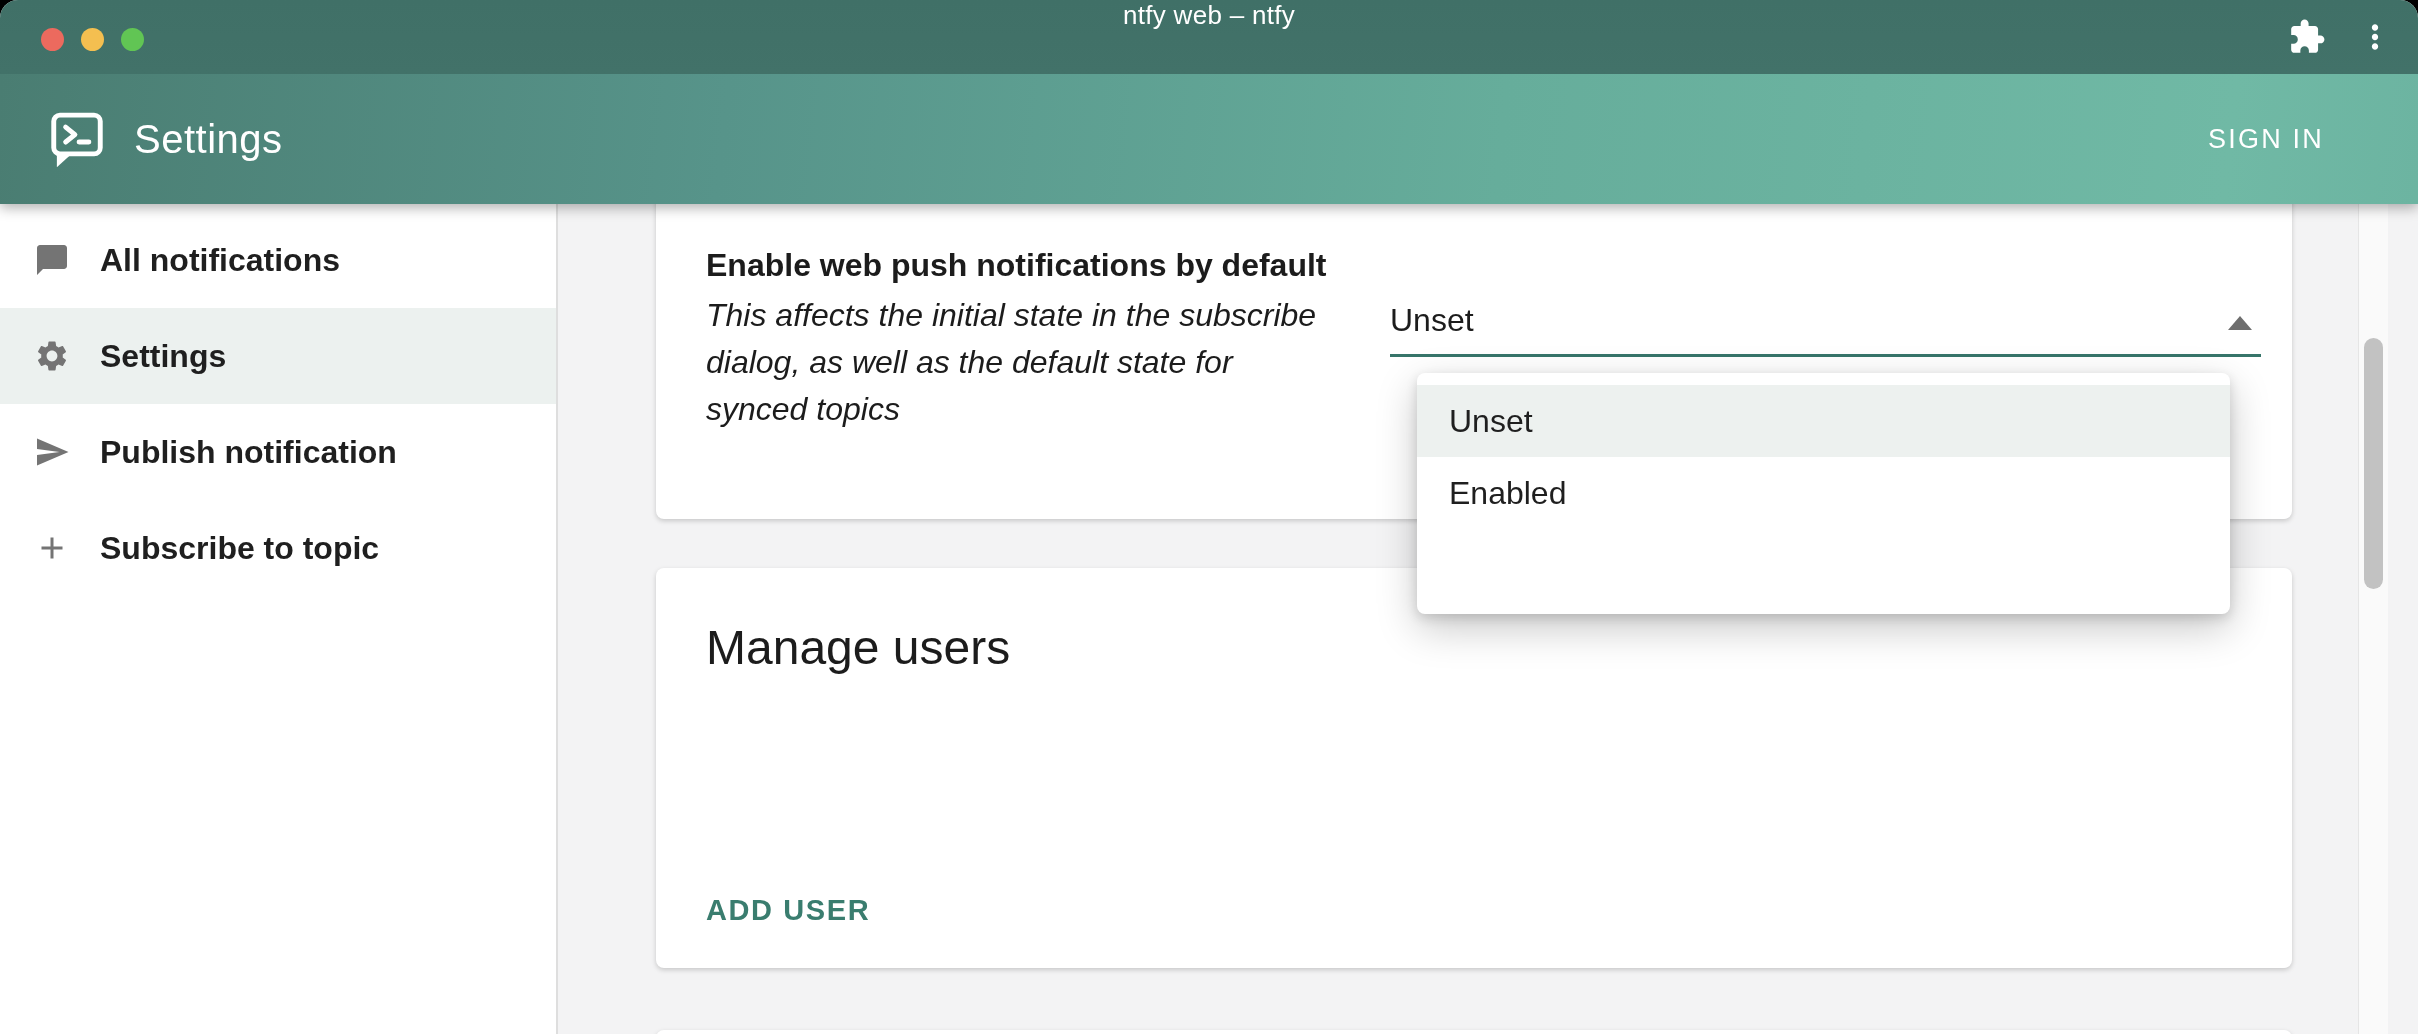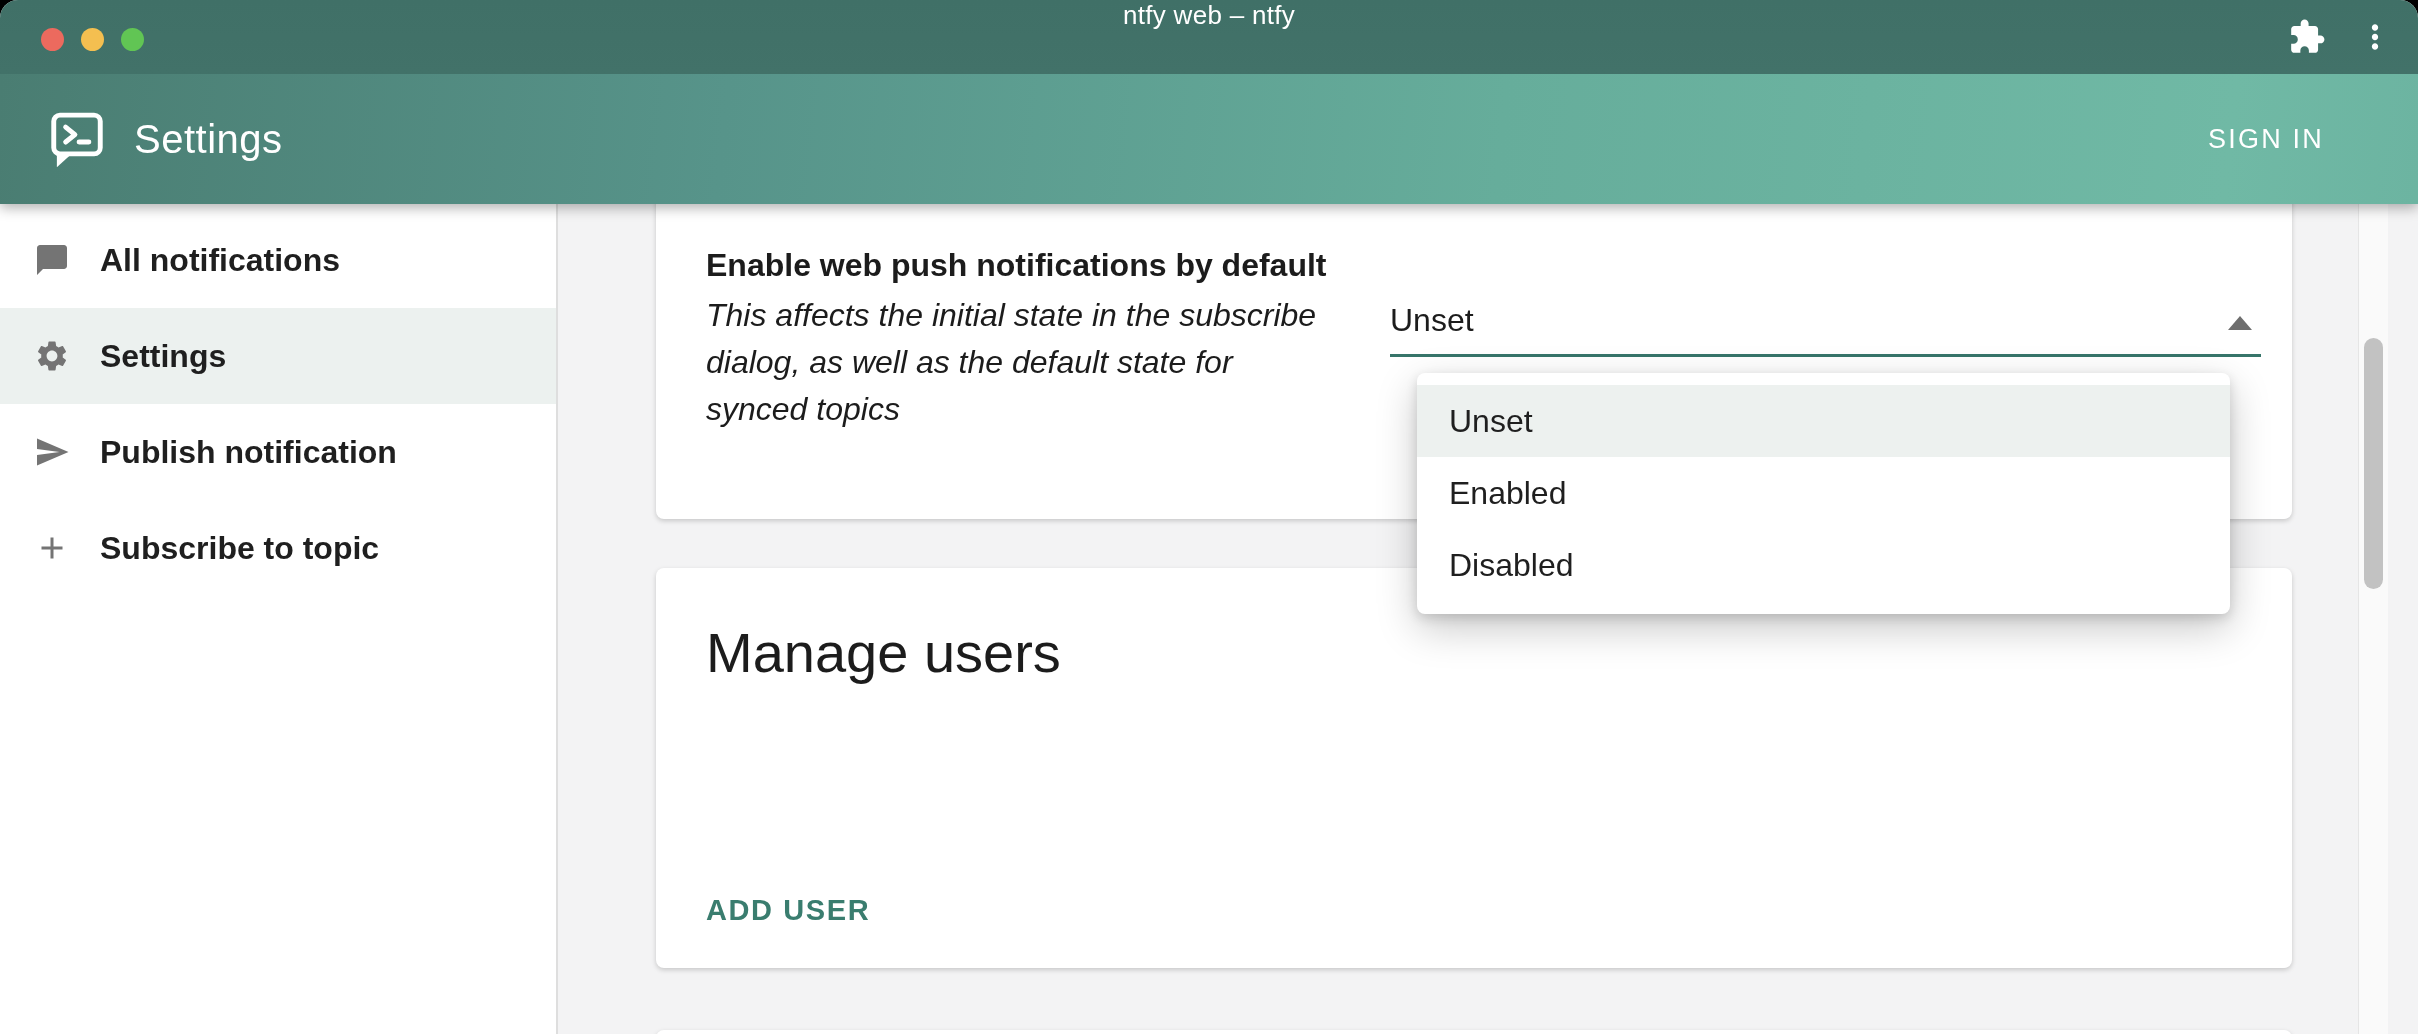--- a/index.html
+++ b/index.html
@@ -55,21 +55,21 @@
     border-left:12px solid transparent; border-right:12px solid transparent; border-bottom:14px solid #6e6e6e; }
 
   
   .menu { position:absolute; left:859px; top:169px; width:813px; height:241px; background:#fff;
     border-radius:8px; box-shadow:0 14px 40px rgba(0,0,0,.22), 0 4px 12px rgba(0,0,0,.14);
     padding-top:12px; z-index:60; }
   .menu-item { height:72px; display:flex; align-items:center; padding-left:32px; font-size:32px; color:#1f1f1f; cursor:pointer; }
   .menu-item.selected { background:#edf1ef; }
 
   
-  .card2-title { position:absolute; left:50px; top:52px; font-size:56px; font-weight:400; color:#1c1c1c; }
+  .card2-title { position:absolute; left:50px; top:52px; font-size:48px; font-weight:400; color:#1c1c1c; }
   .card2-desc { position:absolute; left:50px; top:158px; width:1545px; font-size:32px; color:#1c1c1c; line-height:61px; }
   .add-user { position:absolute; left:50px; top:326px; font-size:29px; font-weight:700; letter-spacing:1.6px;
     color:#3a7d6f; cursor:pointer; }
 
   
   .scrollbar { position:absolute; right:0; top:0; width:30px; height:830px; background:#fafafa; border-left:1px solid #e5e5e5; }
   .scroll-thumb { position:absolute; left:5px; top:134px; width:19px; height:251px; border-radius:10px; background:#c2c2c2; cursor:pointer; }
 </style>
 </head>
 <body>
@@ -160,21 +160,20 @@
       <div class="card card2">
         <div class="card2-title">Manage users</div>
         <div class="add-user">ADD USER</div>
       </div>
 
       <div class="card card3"></div>
 
       <div class="menu">
         <div class="menu-item selected">Unset</div>
         <div class="menu-item">Enabled</div>
-        <div class="menu-item">Disabled</div>
       </div>
 
       <div class="scrollbar">
         <div class="scroll-thumb"></div>
       </div>
     </div>
   </div>
 
 </div>
 

